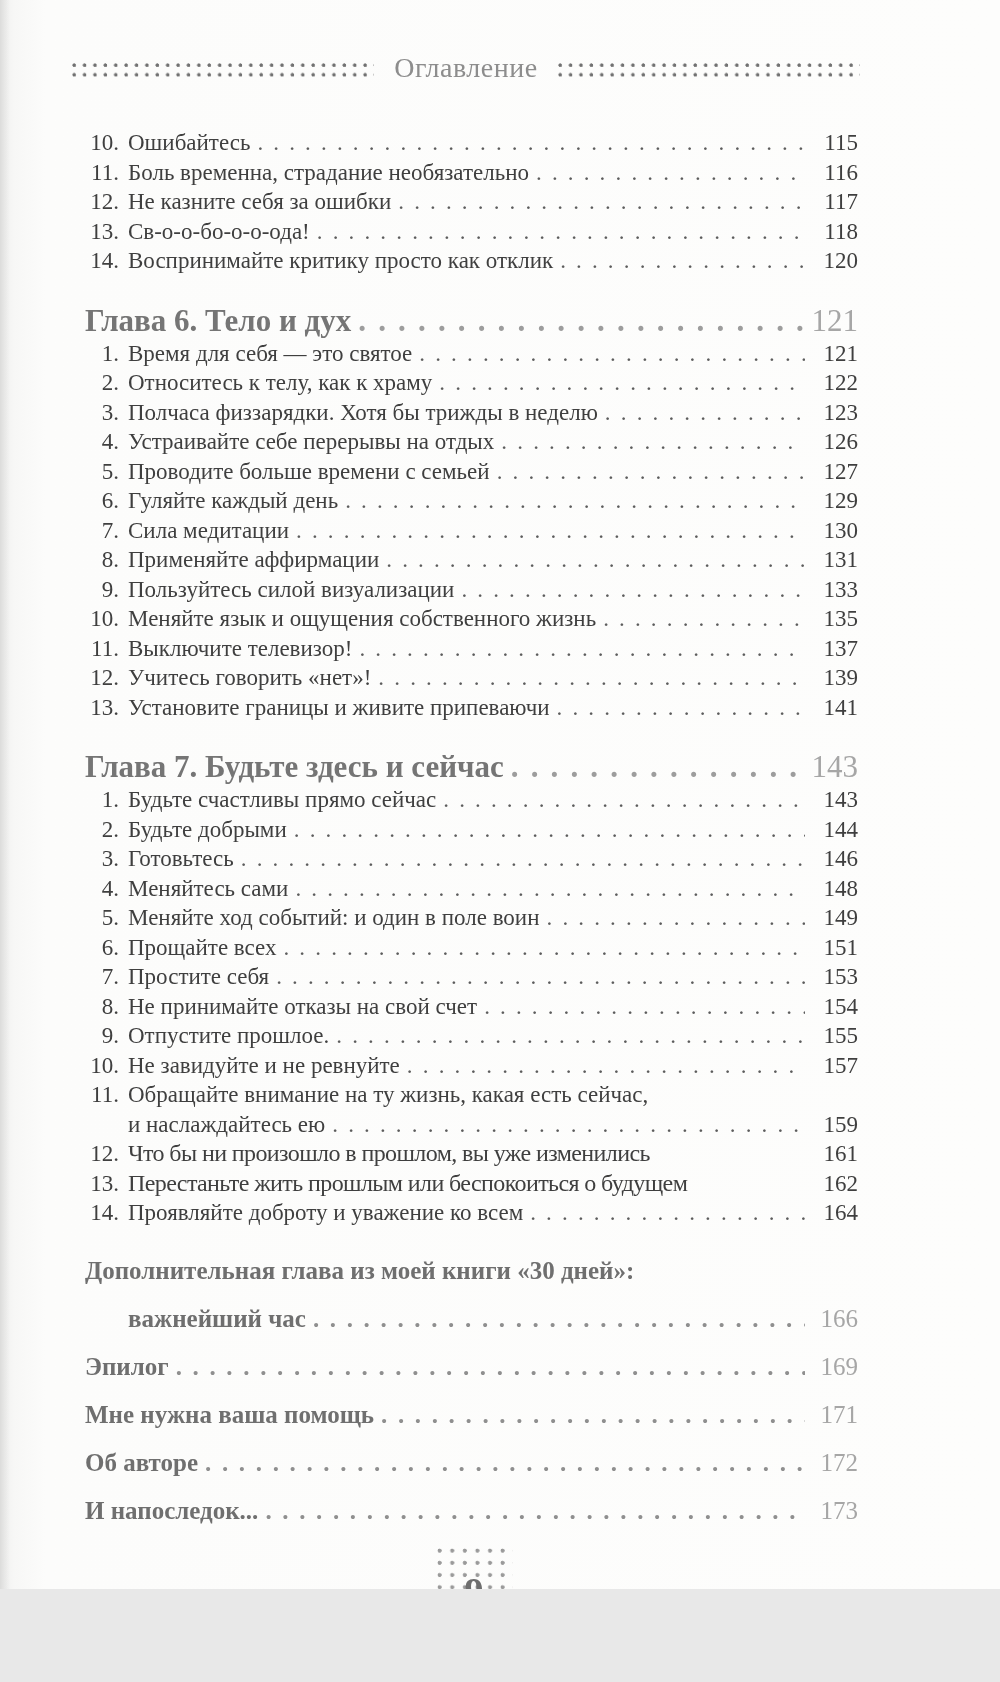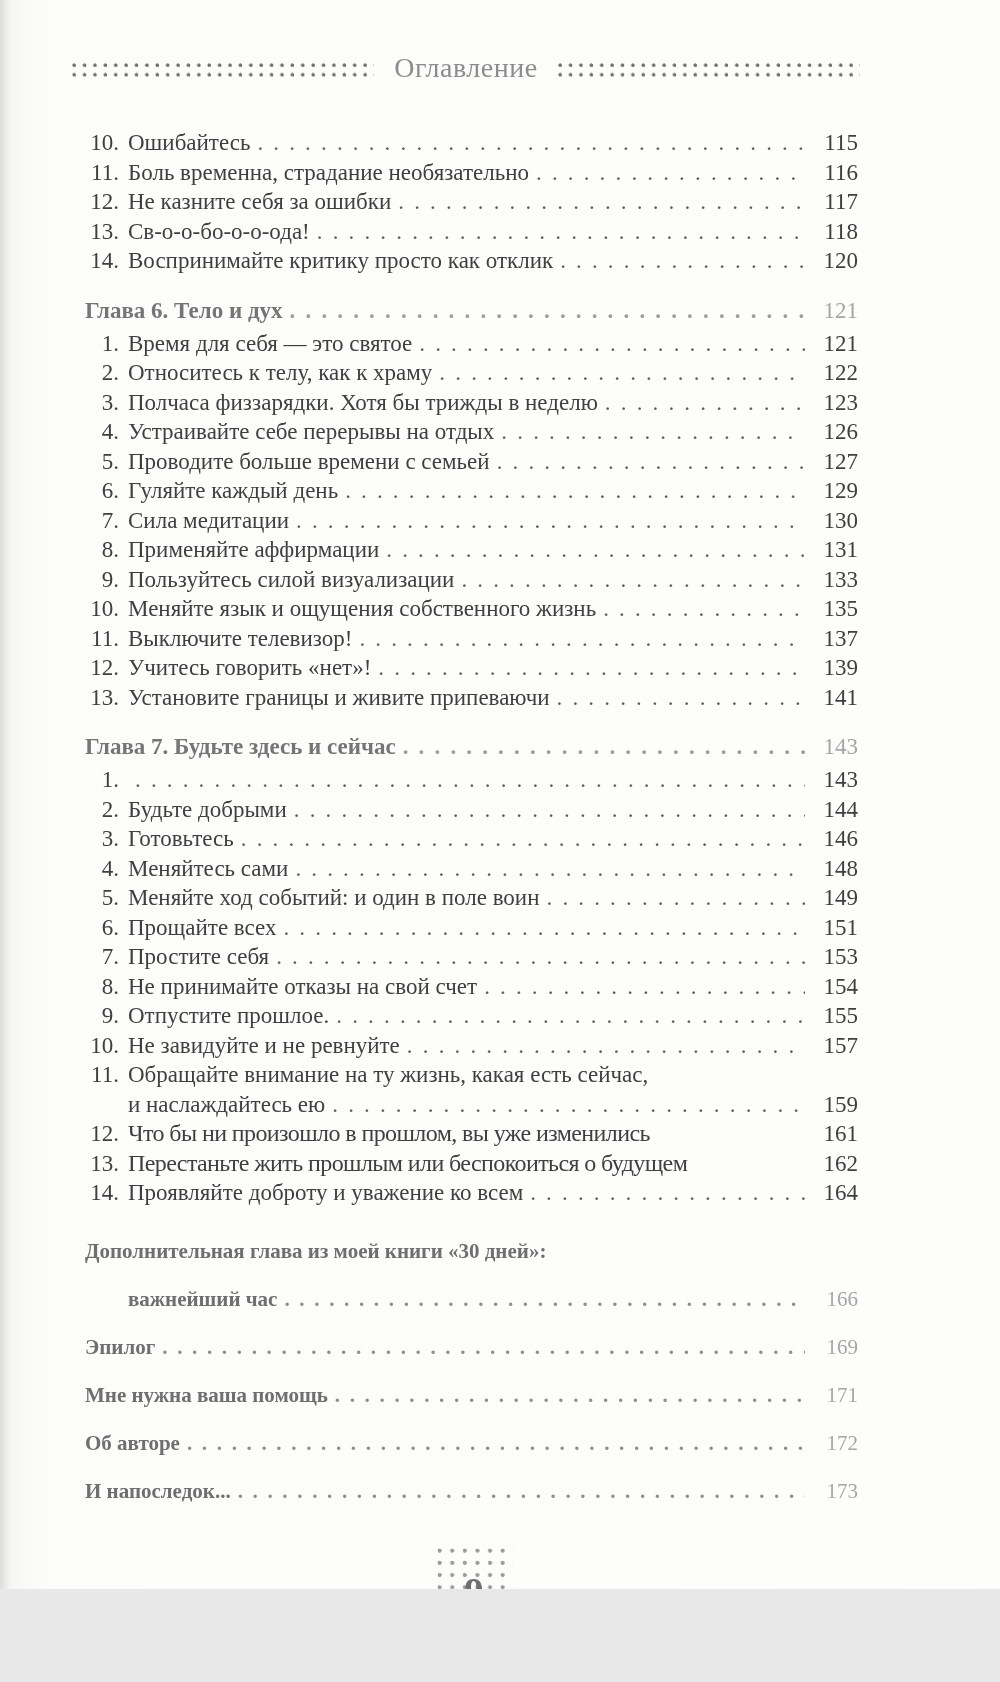--- a/index.html
+++ b/index.html
@@ -44,29 +44,29 @@
     flex:1 1 0;min-width:0;overflow:hidden;
     margin:0 3px 0 7px;color:#5c5c5c;
   }
   .leader::after{
     content:". . . . . . . . . . . . . . . . . . . . . . . . . . . . . . . . . . . . . . . . . . . . . . . . . . . . . . . . . . . .";
     letter-spacing:2.2px;
   }
   .leader.nodots::after{content:"";}
   .pnum{flex:0 0 50px;text-align:right;}
   .row.chapter{
-    margin-top:17px;font-size:23px;line-height:36px;height:36px;
+    margin-top:27px;font-size:31px;line-height:36px;height:36px;
     font-weight:bold;color:#757575;
   }
   .row.chapter .leader{color:#9d9d9d;}
   .row.chapter .pnum{font-weight:normal;color:#a6a6a6;}
   .row.condensed .txt{letter-spacing:-0.6px;font-size:24px;}
   .sections{margin-top:26px;}
   .row.section{
-    font-size:21px;line-height:34px;height:34px;
+    font-size:25px;line-height:34px;height:34px;
     font-weight:bold;color:#6f6f6f;
   }
   .row.section + .row.section{margin-top:14px;}
   .row.section .leader{color:#8f8f8f;}
   .row.section .pnum{font-weight:normal;color:#a6a6a6;}
   .row .cont-indent{flex:0 0 43px;}
   
   .footer{position:absolute;left:437px;top:1548px;width:76px;bottom:0;}
   .dotgrid{
     position:absolute;inset:0;
@@ -209,20 +209,21 @@
         </div>
       </div>
       <div class="toc-group">
         <div class="row chapter">
           <span class="txt">Глава 7. Будьте здесь и сейчас</span>
           <span class="leader"></span>
           <span class="pnum">143</span>
         </div>
         <div class="row item">
           <span class="num">1.</span>
+          <span class="txt">Будьте счастливы прямо сейчас</span>
           <span class="leader"></span>
           <span class="pnum">143</span>
         </div>
         <div class="row item">
           <span class="num">2.</span>
           <span class="txt">Будьте добрыми</span>
           <span class="leader"></span>
           <span class="pnum">144</span>
         </div>
         <div class="row item">

